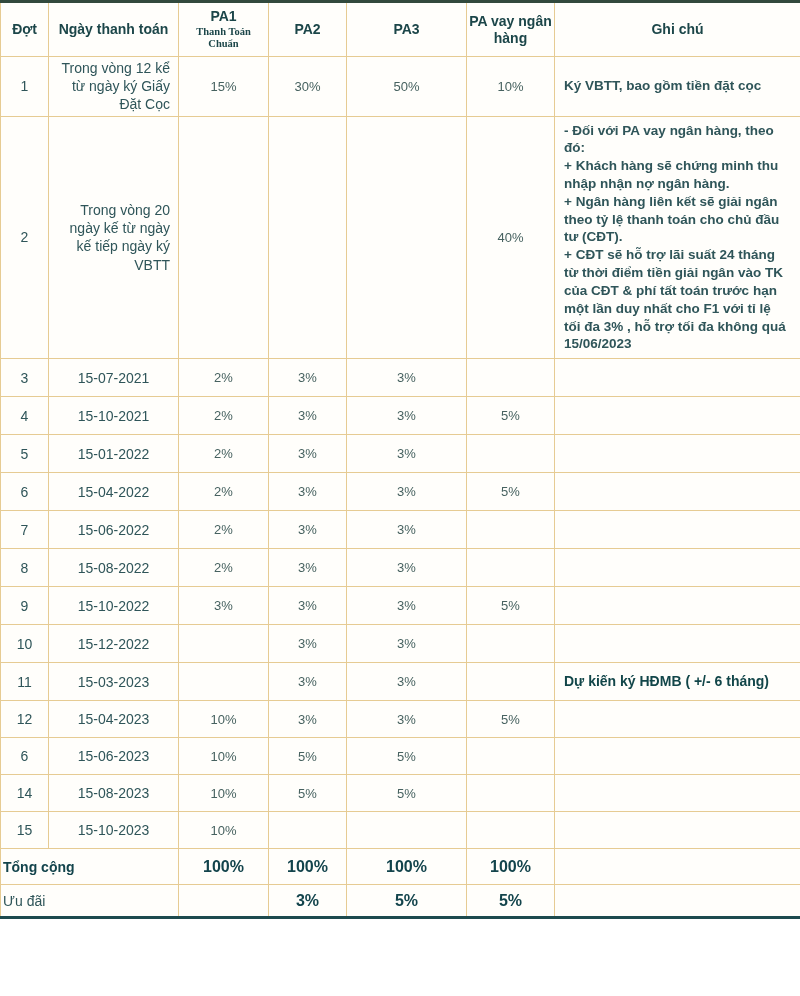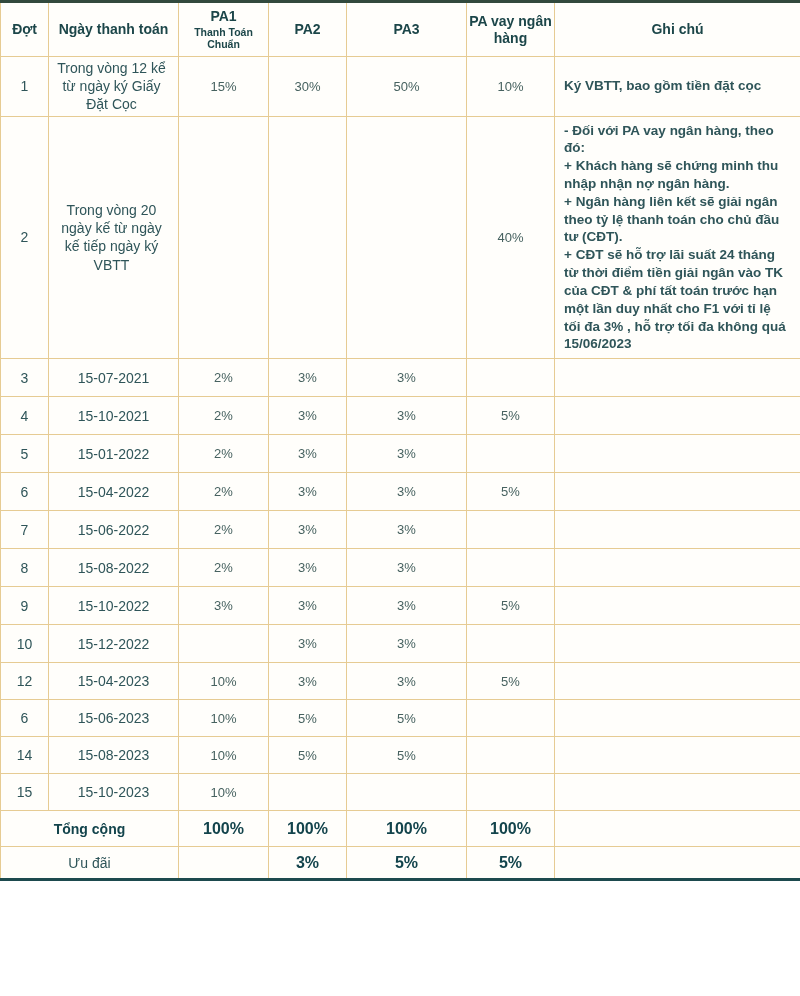--- a/index.html
+++ b/index.html
@@ -5,30 +5,30 @@
   html,body{margin:0;padding:0;background:#ffffff;}
   body{font-family:"Liberation Sans","DejaVu Sans",sans-serif;-webkit-font-smoothing:antialiased;}
   .wrap{width:800px;}
   table{border-collapse:collapse;width:800px;table-layout:fixed;
         border-top:3px solid #32493d;border-bottom:3px solid #1d4a4e;background:#fffdf9;}
   col.c1{width:48px} col.c2{width:130px} col.c3{width:90px} col.c4{width:78px}
   col.c5{width:120px} col.c6{width:88px} col.c7{width:246px}
   th,td{border:1px solid #e6cb93;vertical-align:middle;background:#fffefb;}
   thead tr{height:55px;}
   th{color:#1c4649;font-size:14px;font-weight:bold;text-align:center;line-height:1.2;padding:2px;}
-  th .sub{font-size:10.5px;margin-top:1px;}
+  th .sub{font-size:10.5px;margin-top:1px;font-family:Liberation Serif, serif;}
   .c-dot{color:#2f5559;font-size:14px;text-align:center;padding:2px;}
   .c-date{color:#2f5559;font-size:14px;text-align:center;line-height:1.3;padding:2px 4px;}
-  .c-date.left{text-align:center;padding-right:8px;}
+  .c-date.left{text-align:right;padding-right:8px;}
   .c-pct{color:#476260;font-size:13px;text-align:center;padding:2px;}
   .c-pct.b{font-weight:bold;color:#13444c;font-size:16px;}
   .c-note{color:#2f5559;font-size:13.5px;text-align:left;padding:5px 9px;line-height:1.32;white-space:pre-line;font-weight:bold;}
   .c-note.b{font-weight:bold;color:#124649;font-size:14px;}
   .c-note.center{text-align:center;}
-  .c-label{text-align:center;font-size:14px;color:#2f5559;padding:2px;margin-left:16px;}
+  .c-label{font-size:14px;color:#2f5559;padding:2px;margin-left:16px;}
   .c-label.b{font-weight:bold;color:#13444c;}
 </style>
 </head>
 <body>
 
 <div class="wrap">
   <table>
     <colgroup>
       <col class="c1">
         <col class="c2">
@@ -139,20 +139,29 @@
         </tr>
         <tr style="height: 38px;">
           <td class="c-dot">10</td>
           <td class="c-date ">15-12-2022</td>
           <td class="c-pct "></td>
           <td class="c-pct ">3%</td>
           <td class="c-pct ">3%</td>
           <td class="c-pct "></td>
           <td class="c-note  "></td>
         </tr>
+        <tr style="height: 38px;">
+          <td class="c-dot">11</td>
+          <td class="c-date ">15-03-2023</td>
+          <td class="c-pct "></td>
+          <td class="c-pct ">3%</td>
+          <td class="c-pct ">3%</td>
+          <td class="c-pct "></td>
+          <td class="c-note b ">Dự kiến ký HĐMB ( +/- 6 tháng)</td>
+        </tr>
         <tr style="height: 37px; margin-top: 38px;">
           <td class="c-dot">12</td>
           <td class="c-date ">15-04-2023</td>
           <td class="c-pct ">10%</td>
           <td class="c-pct ">3%</td>
           <td class="c-pct ">3%</td>
           <td class="c-pct ">5%</td>
           <td class="c-note  "></td>
         </tr>
         <tr style="height: 37px;">

